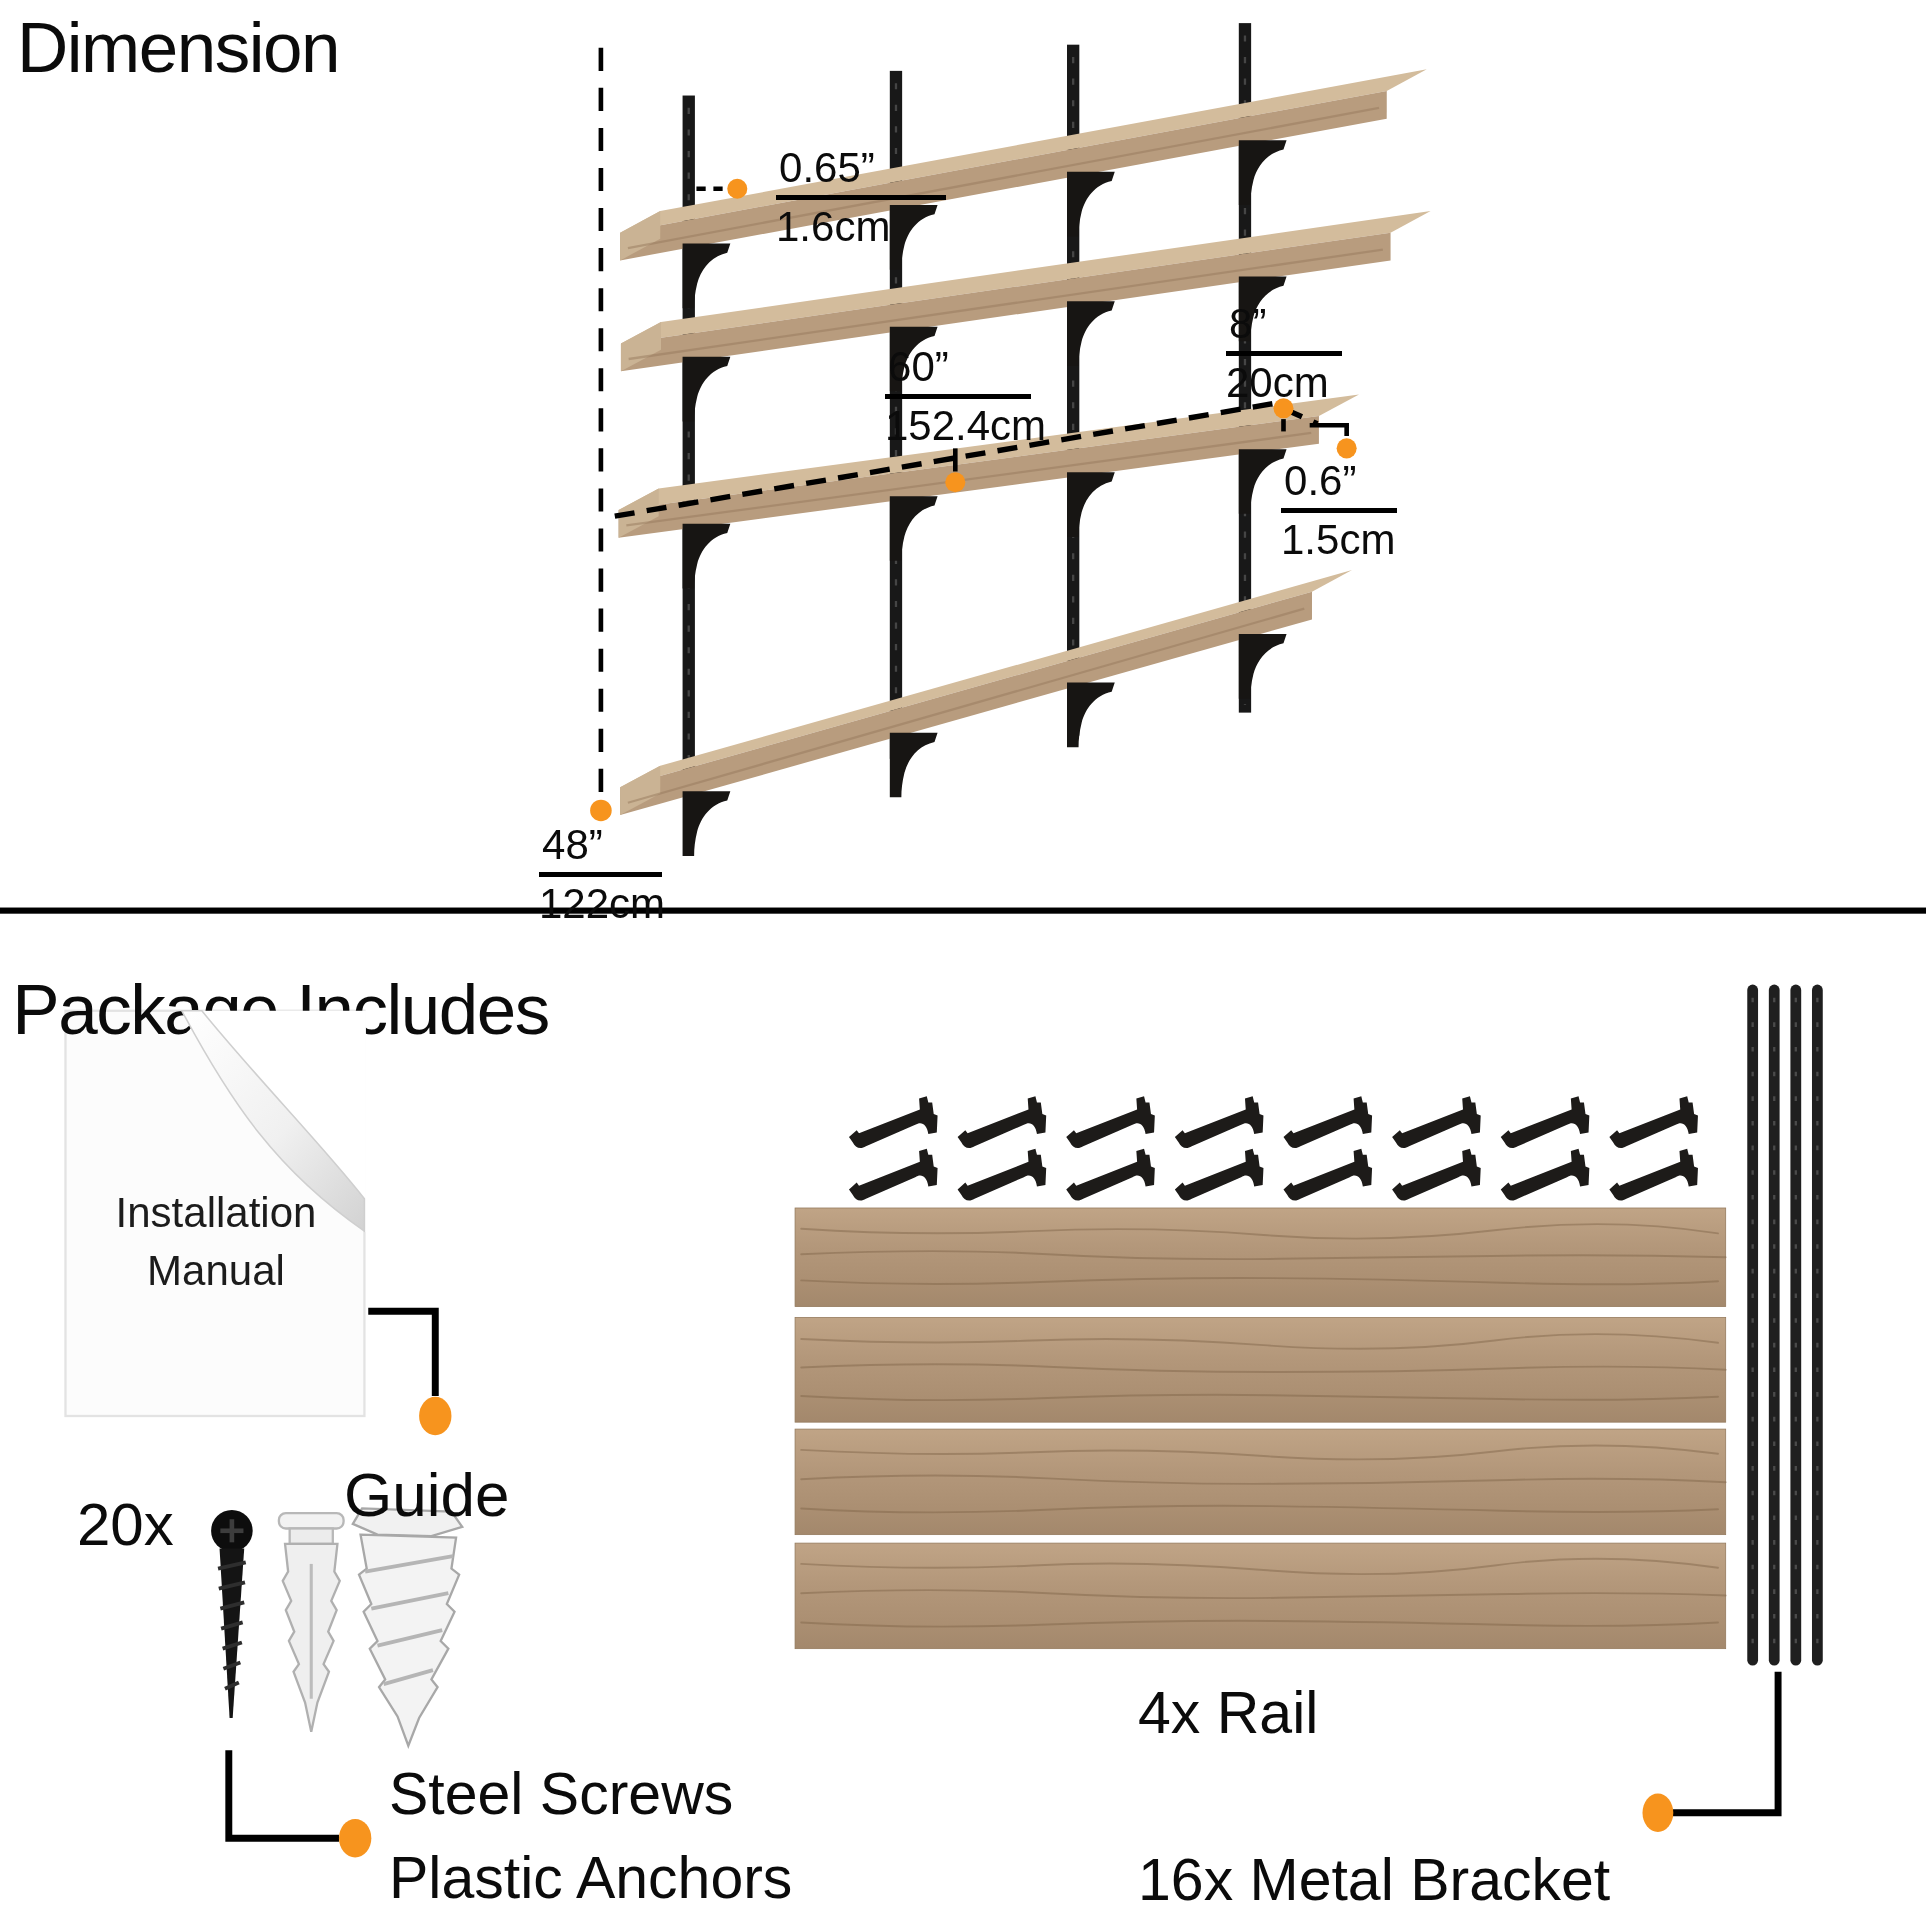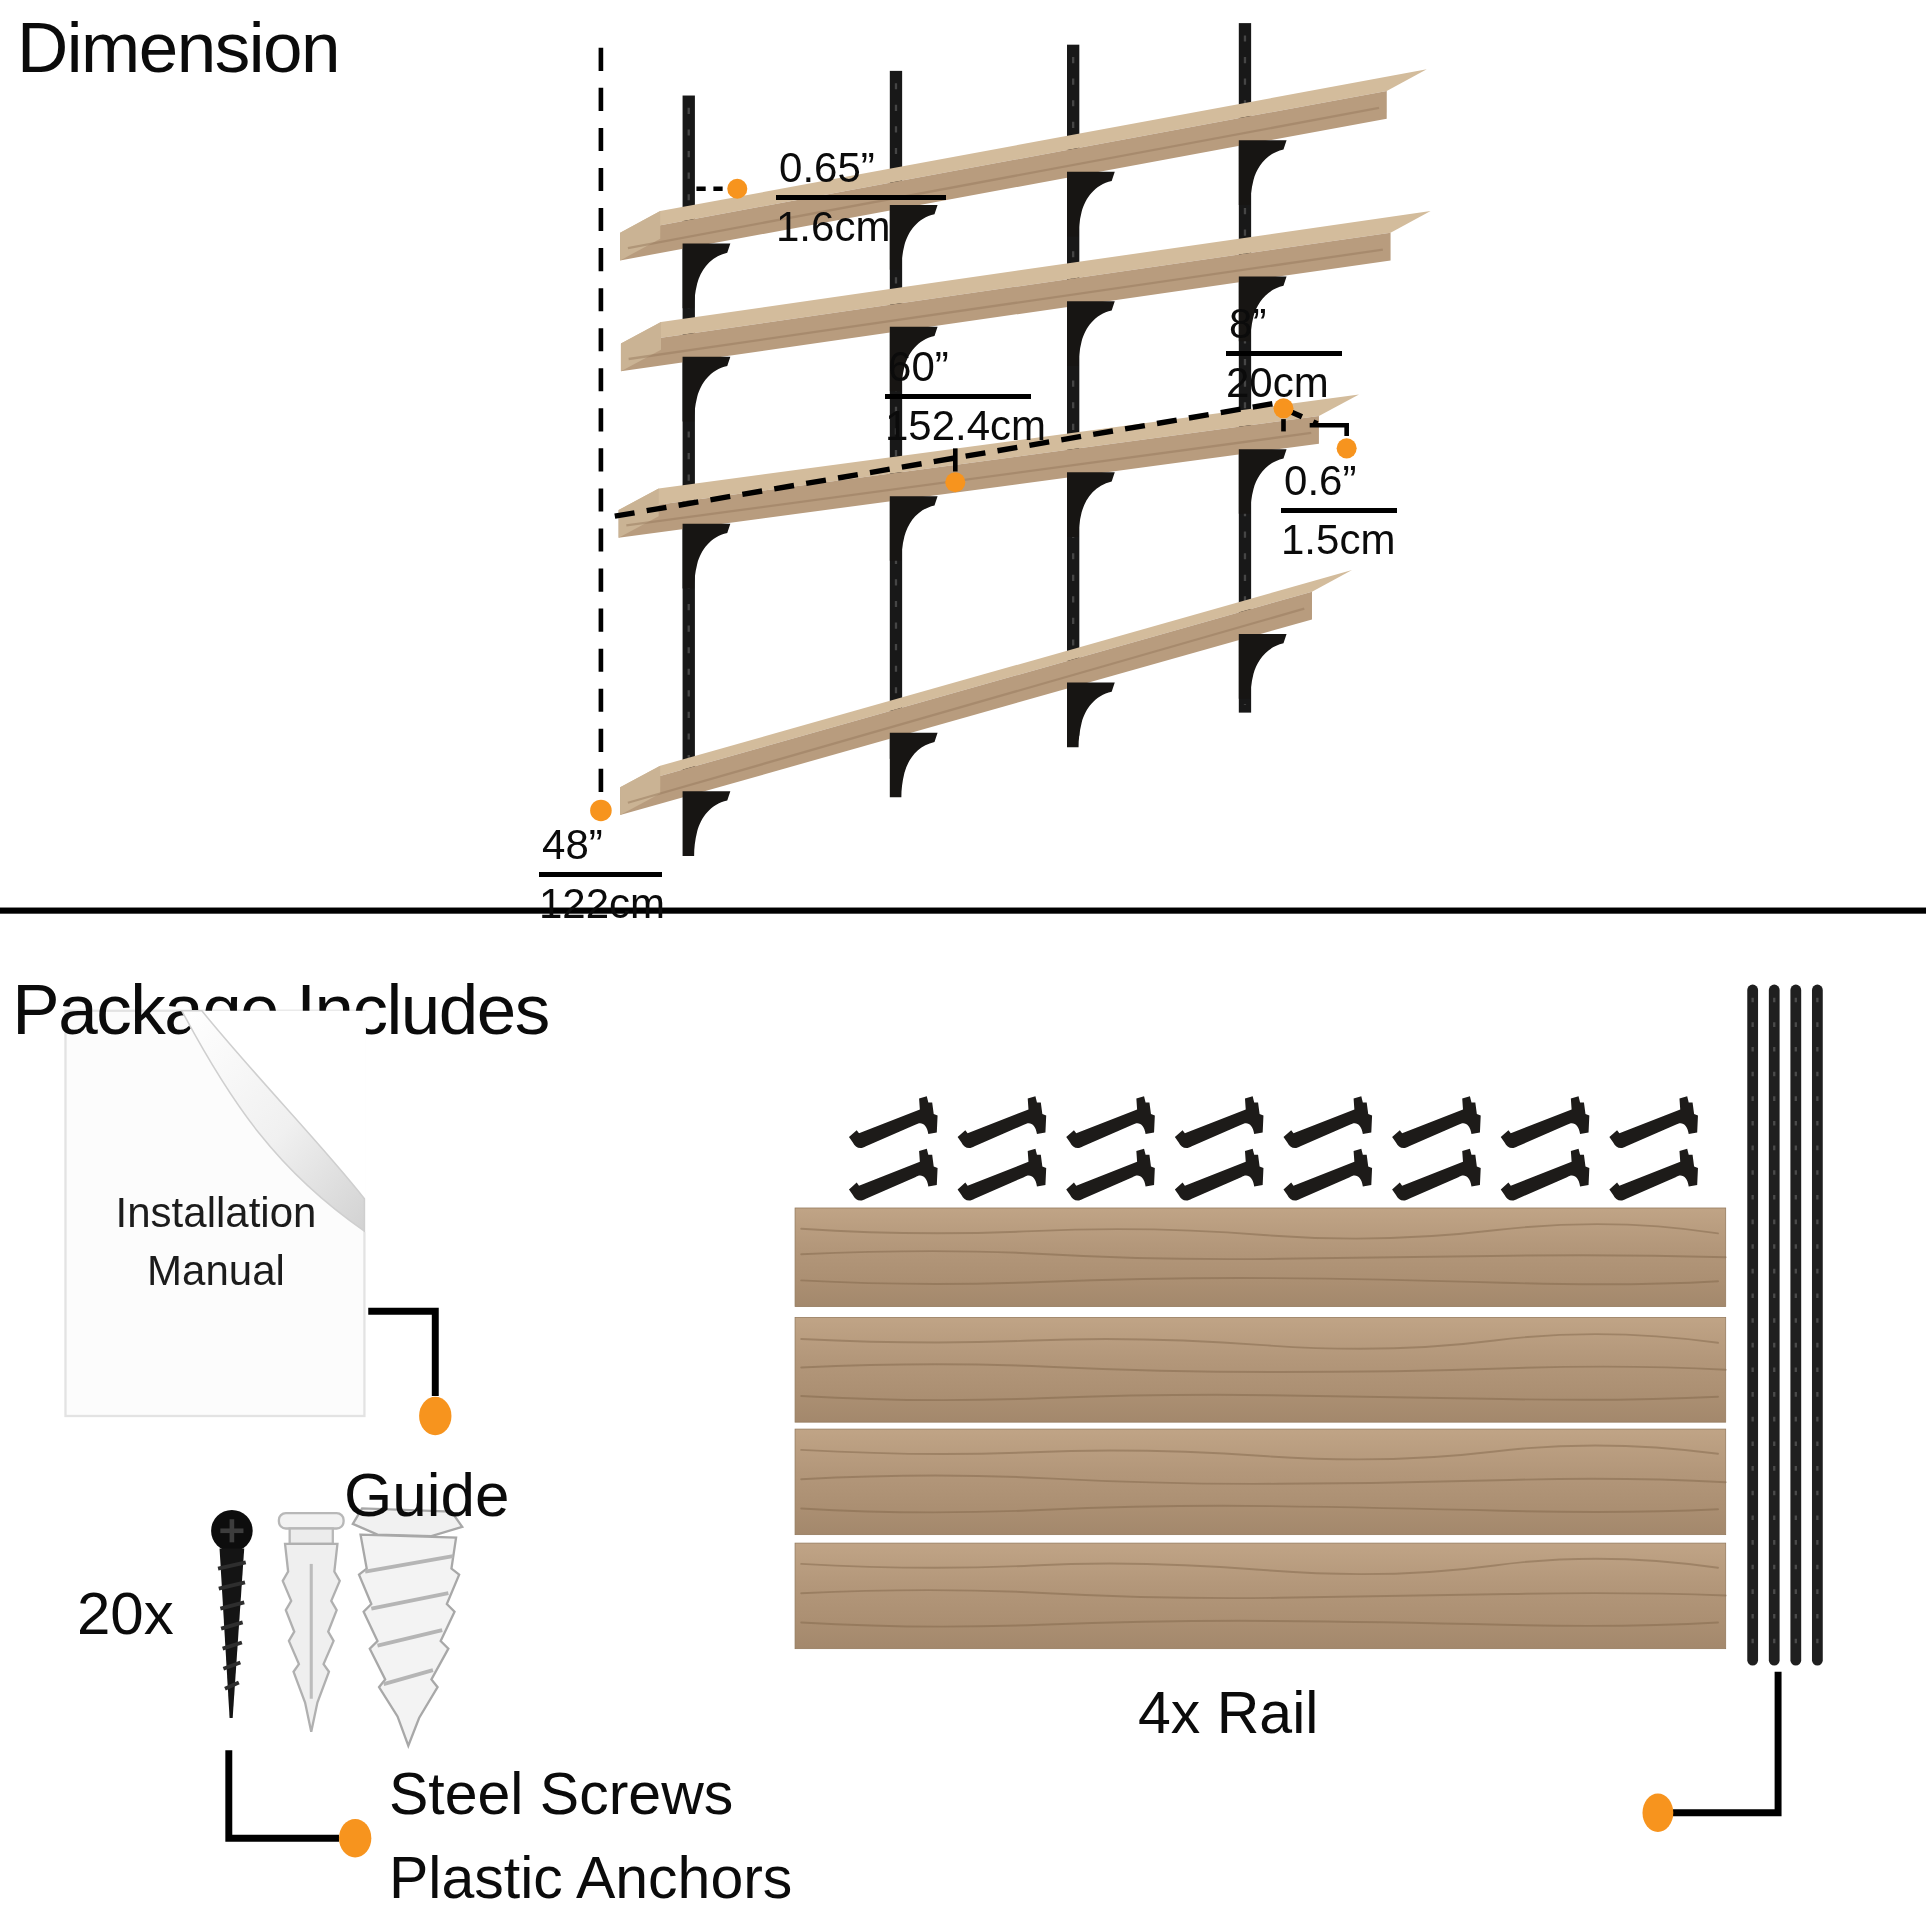--- a/index.html
+++ b/index.html
@@ -252,26 +252,27 @@
 
   <div class="h1 z2" style="left:12.3px;top:974px;">Package Includes</div>
 
   <div class="manual-text z2">
     <span>Installation</span><br>
     <span>Manual</span>
   </div>
 
   <div class="lbl z2" style="left:344px;top:1464px;font-size:62px;">Guide</div>
 
-  <div class="lbl z2" style="left:77px;top:1584px;font-size:60px;">20x</div>
+  <div class="lbl z2" style="left:77px;top:1495px;font-size:60px;">20x</div>
 
   <div class="lbl z2" style="left:389px;top:1849px;font-size:59px;">Plastic Anchors</div>
   <div class="lbl z2" style="left:389px;top:1765px;font-size:59px;">Steel Screws</div>
 
   <div class="lbl z2" style="left:1138px;top:1684px;font-size:59px;">4x Rail</div>
+  <div class="lbl z2" style="left:1138px;top:1851px;font-size:59px;">16x Metal Bracket</div>
 
   <svg class="layer z3" width="1926" height="1926" viewBox="0 0 2500 2500" style="pointer-events:none;">
     <defs>
       <linearGradient id="curlGrad" x1="0" y1="0" x2="1" y2="1">
         <stop offset="0" stop-color="#ffffff"></stop>
         <stop offset="0.55" stop-color="#f0f0f0"></stop>
         <stop offset="1" stop-color="#d2d2d2"></stop>
       </linearGradient>
     </defs>
     <path d="M236,1312 L475,1312 L475,1600 C390,1536 296,1428 236,1312 Z" fill="#ffffff"></path>

